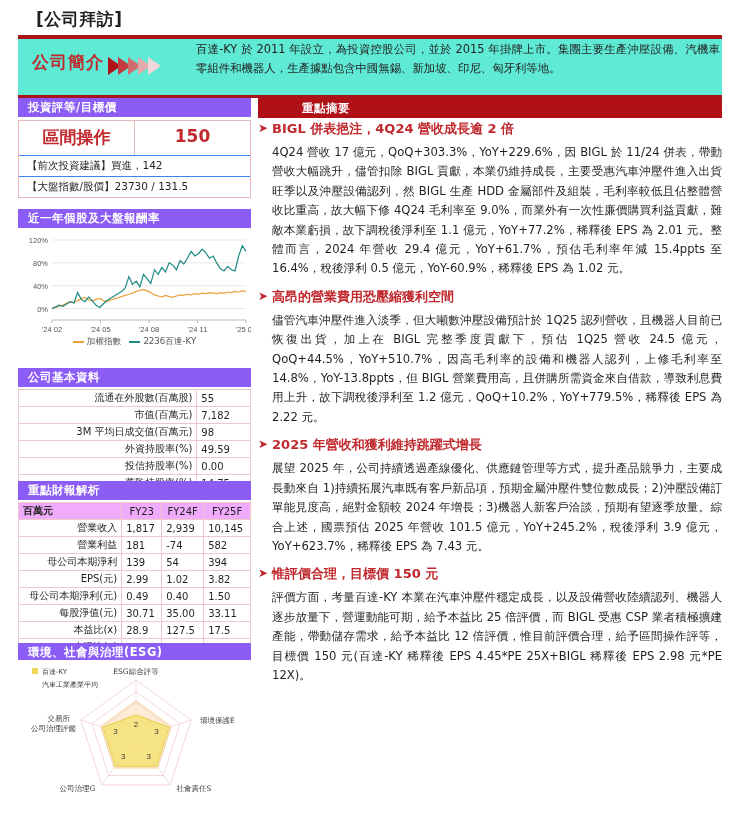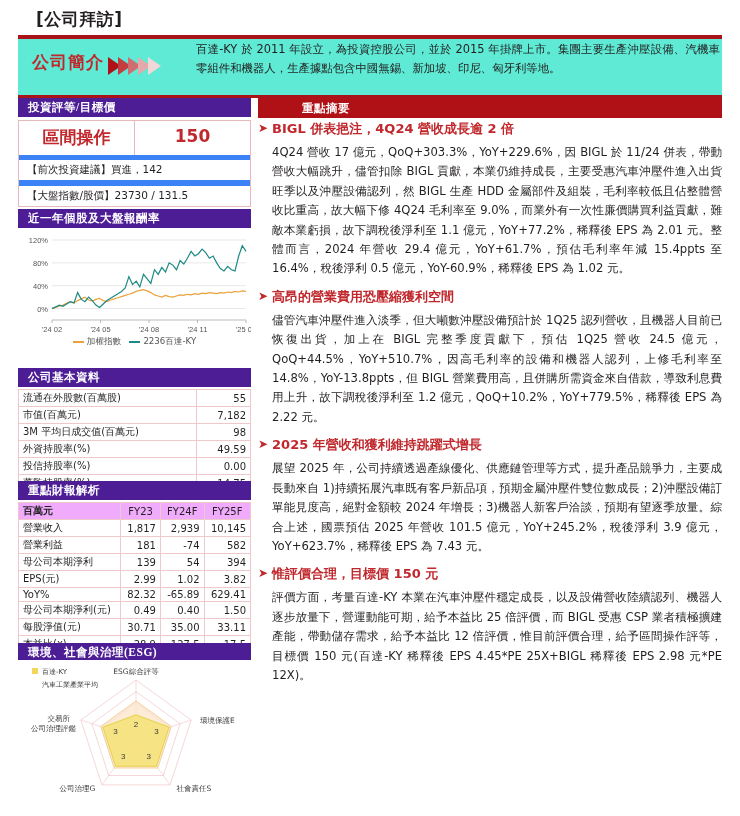--- a/index.html
+++ b/index.html
@@ -45,54 +45,54 @@
     position:absolute;left:18px;top:95px;width:704px;height:3px;background:#a81419;
   }
 
   
   .bar{
     position:absolute;height:19px;line-height:19px;
     color:#ffffff;font-size:11.5px;font-weight:bold;
     padding-left:10px;box-sizing:border-box;
     letter-spacing:.5px;
   }
-  .bar.gray{background:#4c1d95;font-family:Liberation Serif, serif;}
+  .bar.gray{background:#8b5cf6;}
   .bar.red{background:#b01116;padding-left:44px;}
 
   .rating-box{
     position:absolute;left:18px;top:120px;width:233px;
     border:1px solid #e8b9bb;box-sizing:border-box;background:#fff;
   }
-  .rating-top{display:flex;border-bottom:5px solid #3b82f6;}
+  .rating-top{display:flex;border-bottom:1px solid #3b82f6;}
   .rating-cell{
     flex:1;text-align:center;font-size:17px;font-weight:bold;color:#c0282d;
     padding:5px 0 6px 0;
   }
   .rating-cell.left-cell{border-right:1px solid #e8b9bb;}
   .rating-row{
     font-size:10.5px;color:#231f20;padding:3px 6px 3px 8px;
-    border-bottom:6px solid #3b82f6;
+    border-bottom:1px solid #3b82f6;
   }
   .rating-row:last-child{border-bottom:none;}
 
   
   .chartbox{position:absolute;left:18px;top:232px;width:233px;height:110px;background:#fff;}
   .chart-legend{
     position:absolute;left:18px;top:336px;width:233px;
     text-align:center;font-size:8.6px;color:#555;
   }
   .legend-dash{display:inline-block;width:11px;height:0;border-top:2px solid;vertical-align:middle;margin-right:3px;}
 
   
   table.tbl{border-collapse:collapse;width:233px;font-size:10px;background:#fff;}
   table.tbl td{
     border:1px solid #eec8ca;padding:1px 4px;color:#231f20;
-    height:13px;box-sizing:border-box;
-  }
-  table.tbl td.num{text-align:right;}
+    height:13px;box-sizing:border-box;text-align:right;
+  }
+  table.tbl td.num{text-align:left;}
   table.tbl th{
     border:1px solid #eec8ca;padding:1px 4px;font-size:10px;
     background:#f0abfc;height:14px;
   }
   table.tbl th.lbl{text-align:left;font-weight:bold;}
   table.tbl th.col{text-align:center;font-weight:normal;}
 
   
   .esgbox{position:absolute;left:18px;top:660px;width:233px;height:150px;background:#fff;}
 
@@ -234,26 +234,20 @@
             <td>母公司本期淨利</td>
             <td class="num">139</td>
             <td class="num">54</td>
             <td class="num">394</td>
           </tr>
           <tr>
             <td>EPS(元)</td>
             <td class="num">2.99</td>
             <td class="num">1.02</td>
             <td class="num">3.82</td>
-          </tr>
-          <tr>
-            <td>YoY%</td>
-            <td class="num">82.32</td>
-            <td class="num">-65.89</td>
-            <td class="num">629.41</td>
           </tr>
           <tr>
             <td>母公司本期淨利(元)</td>
             <td class="num">0.49</td>
             <td class="num">0.40</td>
             <td class="num">1.50</td>
           </tr>
           <tr>
             <td>每股淨值(元)</td>
             <td class="num">30.71</td>

